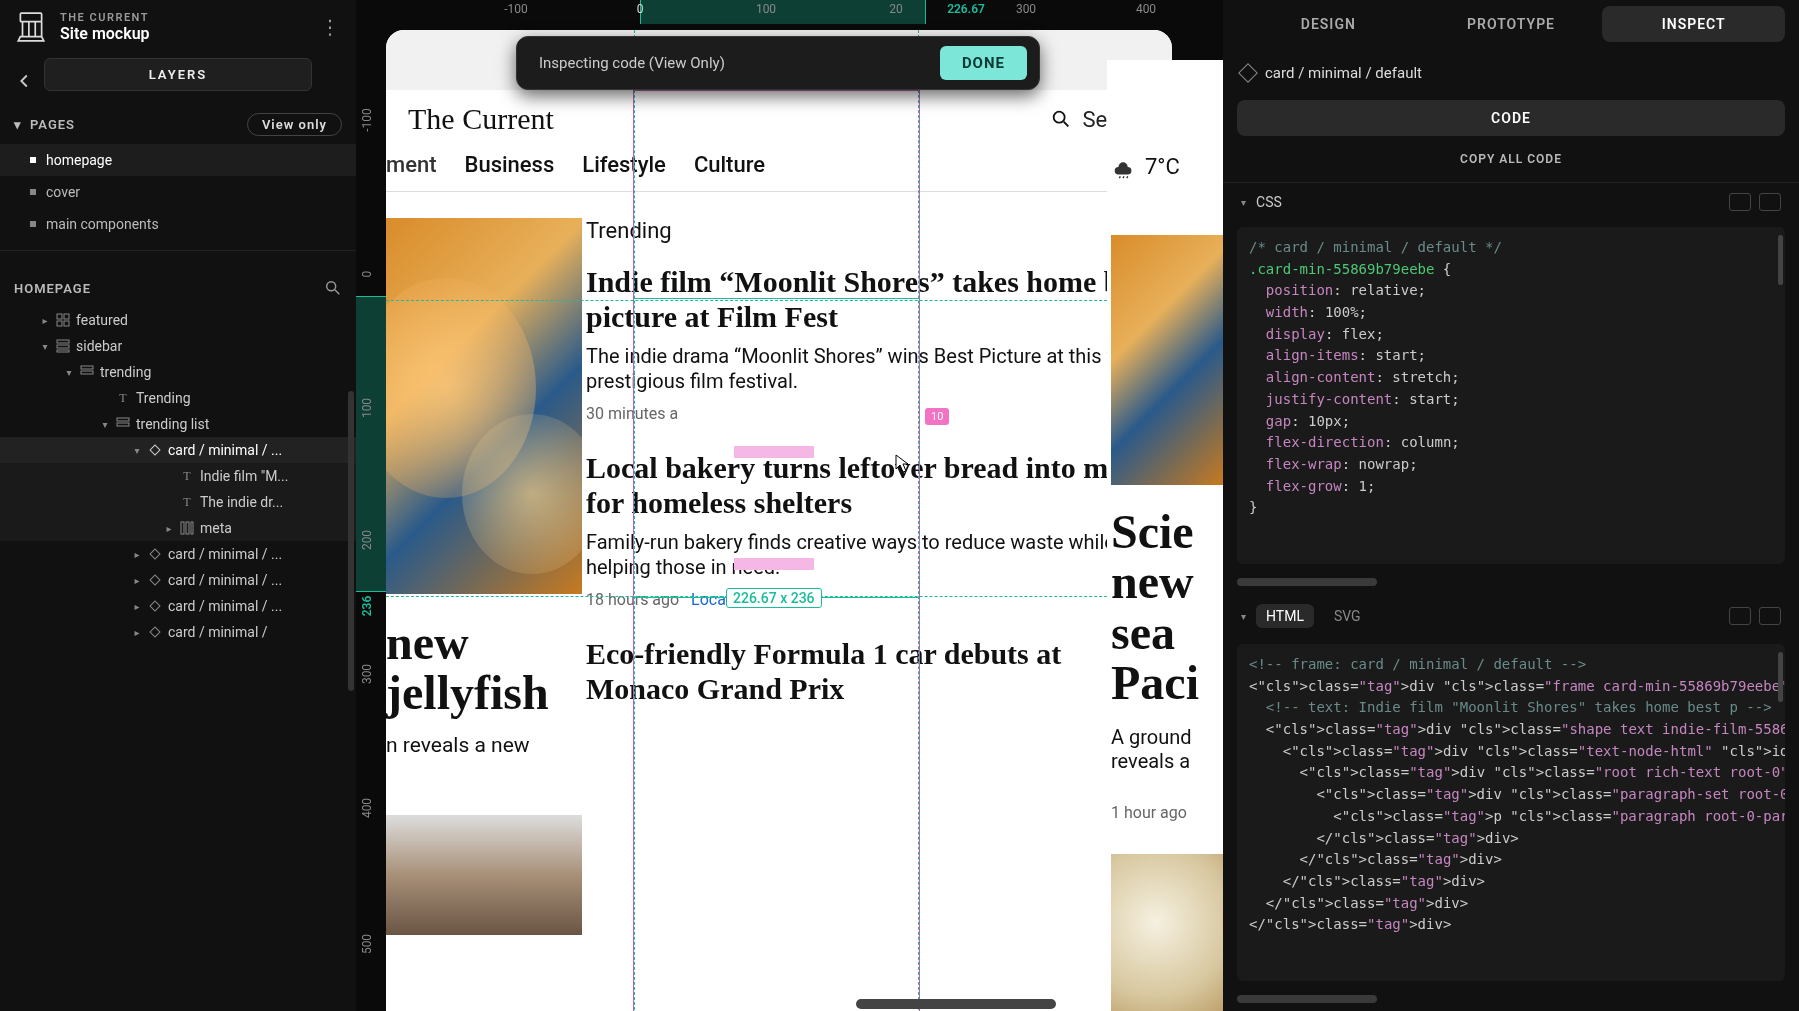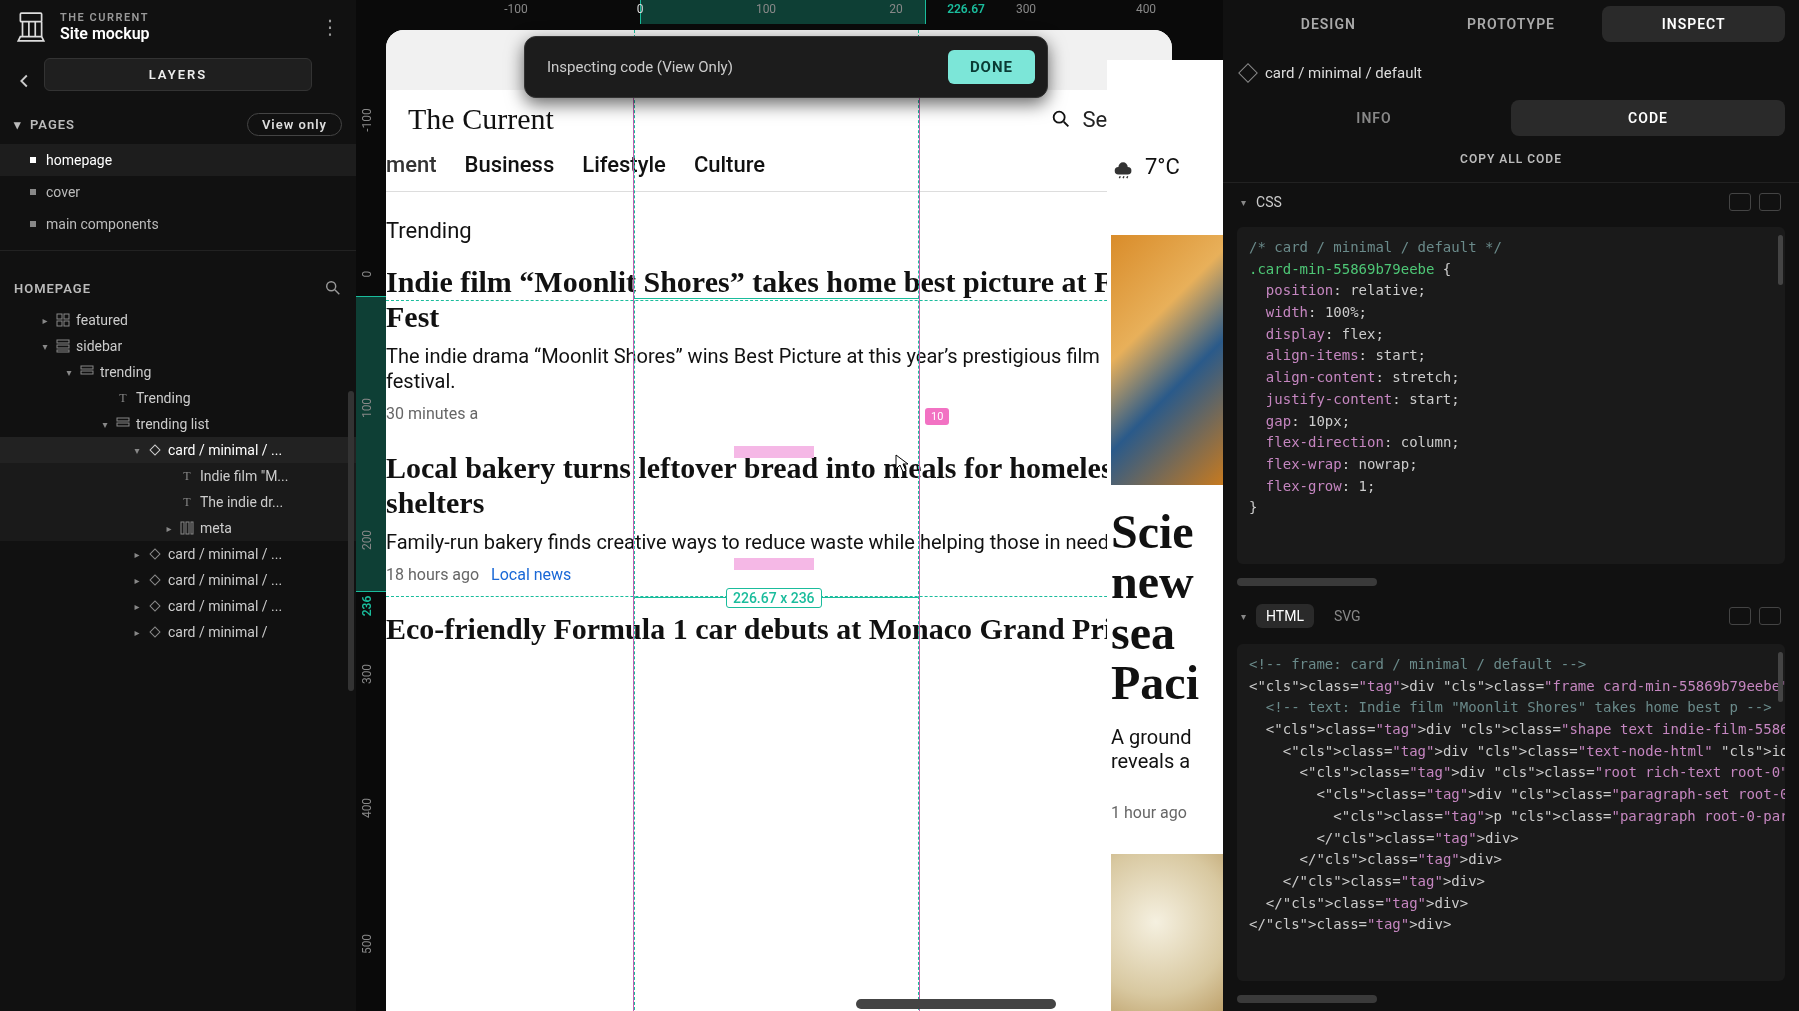--- a/index.html
+++ b/index.html
@@ -273,23 +273,23 @@
 .frame2 h2 { font-family: Georgia, serif; font-size: 48px; font-weight:600; line-height:1.05; padding: 22px 0 0 4px; }
 .frame2 p { font-size: 20px; padding: 16px 0 0 4px; }
 .frame2 .meta { font-size:16px; color:#666; padding: 30px 0 0 4px; }
 .frame2 .plate { width:112px; height:170px; margin: 32px 0 0 4px;
   background: radial-gradient(circle at 40% 40%, #f5f0e0, #d8c8a0 60%, #b8985f);
 }
 
 
 .toast {
   position:absolute;
-  left: 168px; top: 36px;
+  left: 160px; top: 36px;
   width: 524px;
-  height: 62px;
+  height: 54px;
   background: #1c1c1c;
   border: 1px solid #333;
   border-radius: 12px;
   display:flex; align-items:center;
   padding: 0 12px 0 22px;
   box-shadow: 0 6px 18px rgba(0,0,0,0.6);
   z-index: 50;
 }
 .toast-text { color:#ccc; font-size:15px; }
 .toast-btn {
@@ -619,20 +619,26 @@
       </div>
 
       <div class="nav">
         <span>ment</span>
         <span>Business</span>
         <span>Lifestyle</span>
         <span>Culture</span>
       </div>
 
       <div class="content">
+        <div class="col-left">
+          <div class="jelly-img"></div>
+          <h2>new jellyfish</h2>
+          <p>n reveals a new</p>
+          <div class="bakery-img"></div>
+        </div>
 
         <div class="col-mid" id="col-mid">
           <div class="trending-title">Trending</div>
 
           <div class="card" id="card0">
             <h3>Indie film “Moonlit Shores” takes home best picture at Film Fest</h3>
             <p>The indie drama “Moonlit Shores” wins Best Picture at this year’s prestigious film festival.</p>
             <div class="meta">
               <span>30 minutes a</span>
             </div>
@@ -707,21 +713,20 @@
     <div class="mode-tab">PROTOTYPE</div>
     <div class="mode-tab active">INSPECT</div>
   </div>
 
   <div class="selection-path">
     <span class="diamond-ic"></span>
     <span>card / minimal / default</span>
   </div>
 
   <div class="inner-tabs">
-    <div class="inner-tab">INFO</div>
     <div class="inner-tab active">CODE</div>
   </div>
 
   <div class="copy-all">COPY ALL CODE</div>
 
   <div class="code-section-header">
     <span style="color:#888;font-size:10px;">▾</span>
     <span>CSS</span>
     <div class="code-actions">
       <span class="code-action"></span>

